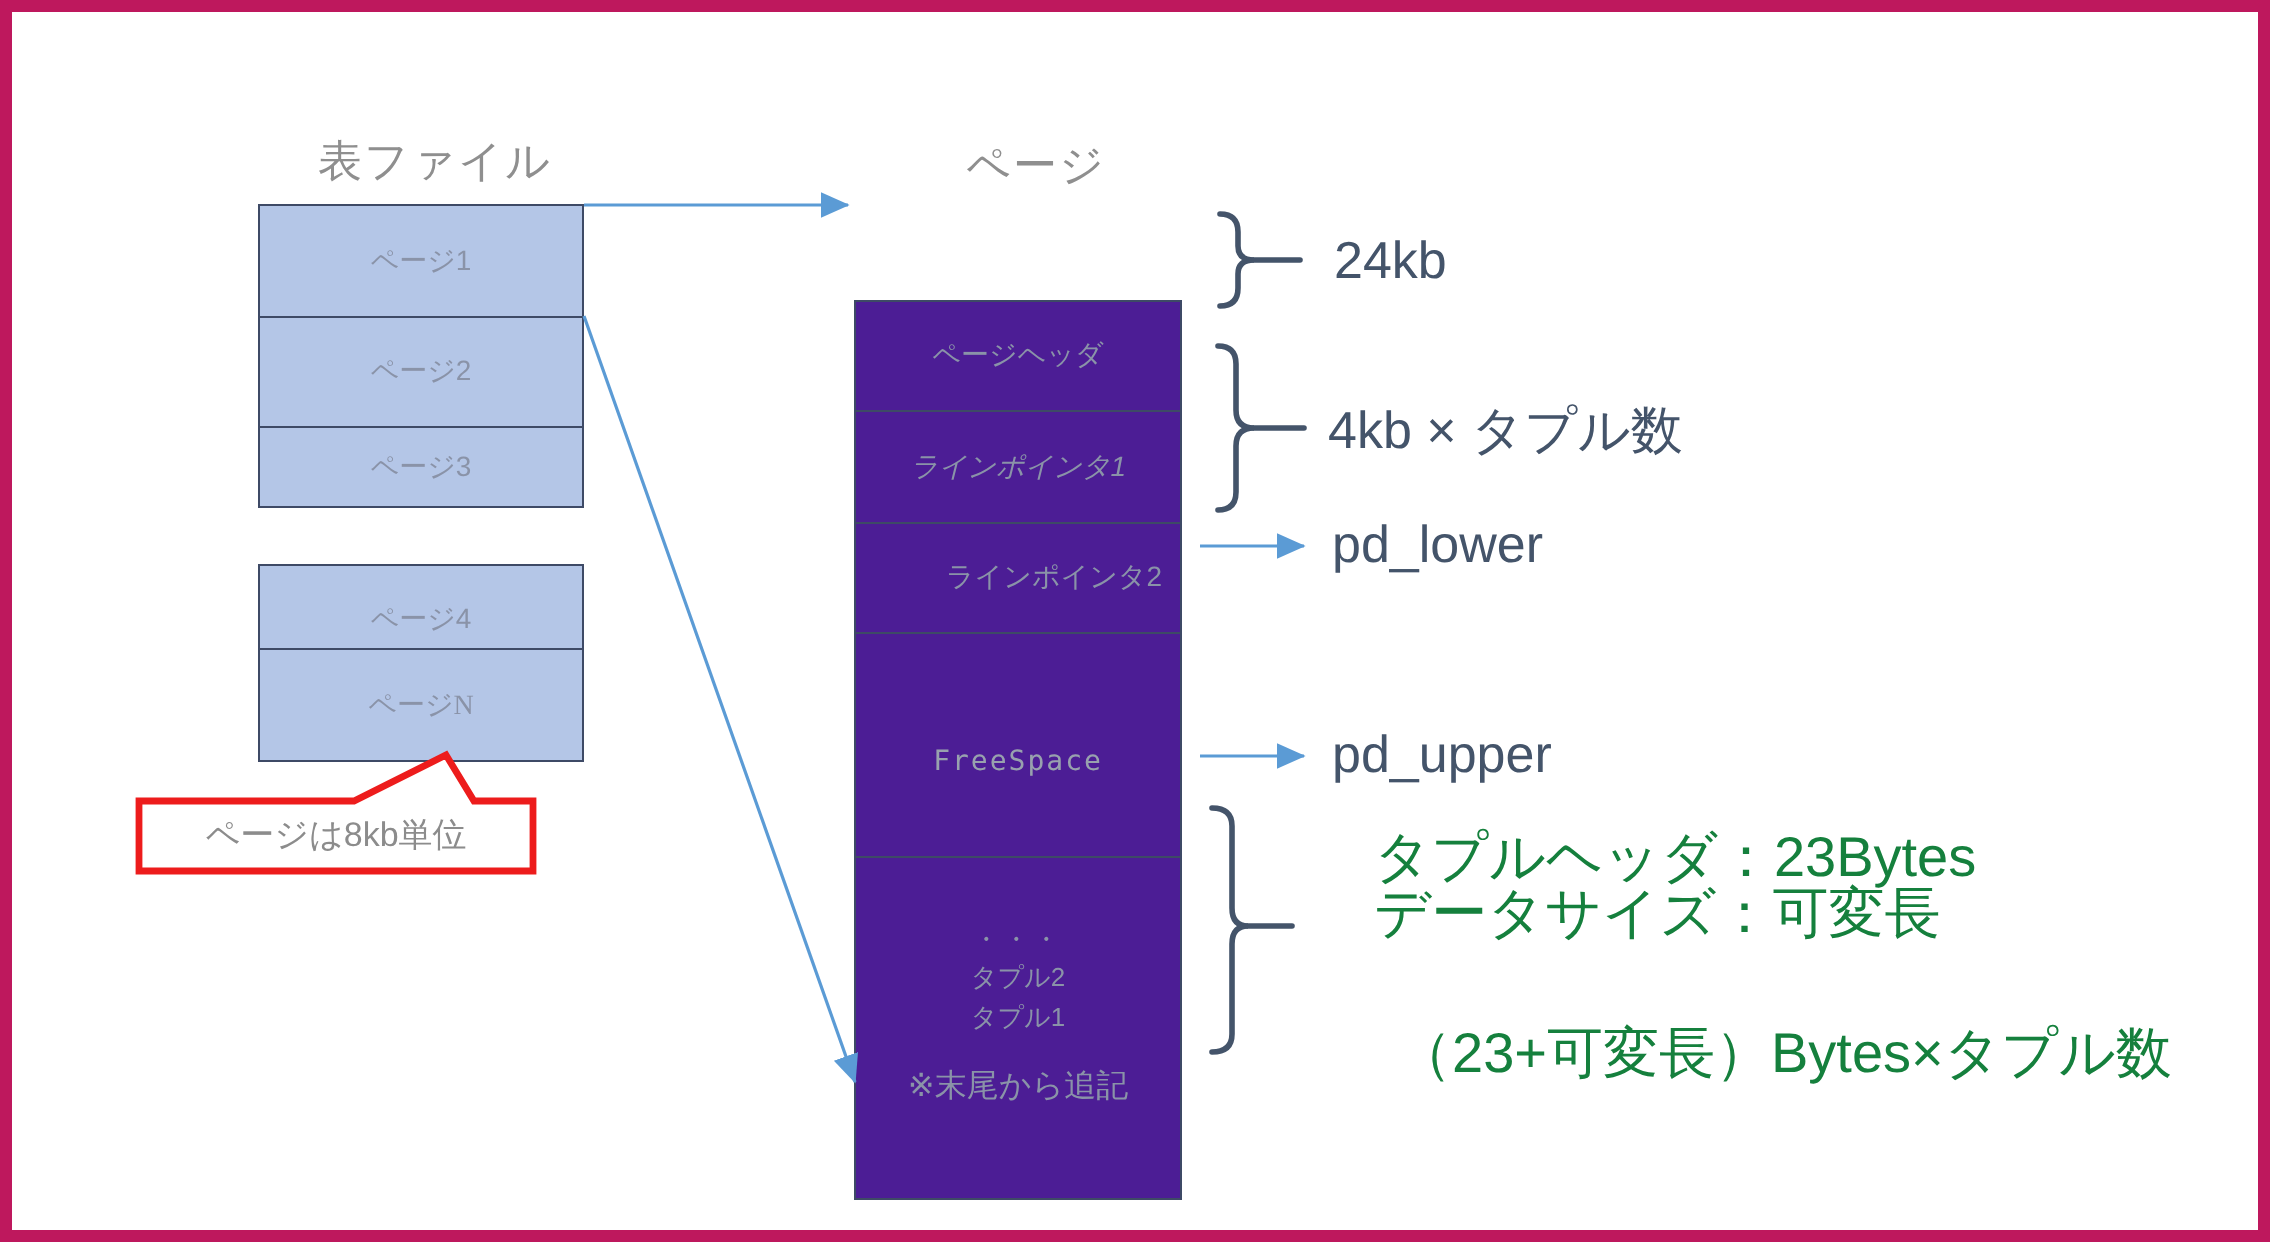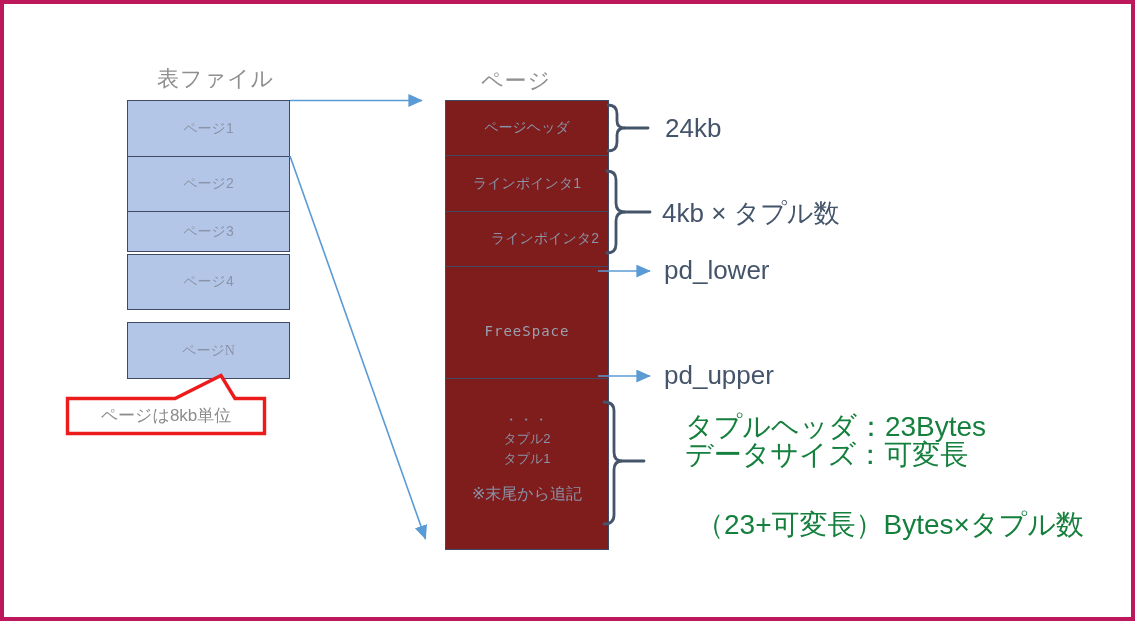--- a/index.html
+++ b/index.html
@@ -1,20 +1,20 @@
 <!DOCTYPE html>
 <html><head>
 <meta charset="utf-8">
 <style>
   html,body{margin:0;padding:0;background:#fff;}
   .canvas{
     position:relative;
     width:1135px;height:621px;
     box-sizing:border-box;
-    border:4px solid #be185d;
+    border:6px solid #be185d;
     background:#ffffff;
     font-family:"Liberation Sans","DejaVu Sans",sans-serif;
     overflow:hidden;
   }
   .col-title{
     position:absolute;
     color:#8f8f8f;
     font-size:22px;
     white-space:nowrap;
     letter-spacing:1px;
@@ -23,26 +23,26 @@
     position:absolute;
     left:123px;width:163px;
     box-sizing:border-box;
     background:#b4c6e7;
     border:1px solid #3e4a66;
     display:flex;align-items:center;justify-content:center;
     color:#8a93a8;font-size:14px;
   }
   .rbox{
     position:absolute;
-    left:441px;width:164px;
+    left:421px;width:164px;
     box-sizing:border-box;
-    background:#7f1d1d;
+    background:#4c1d95;
     border:1px solid #3e4a66;
     display:flex;align-items:center;justify-content:center;
-    color:#8a93a8;font-size:14px;
+    color:#8a93a8;font-size:14px;margin-top:48px;
   }
   .freespace{
     font-family:"DejaVu Sans Mono","Liberation Mono",monospace;
     color:#98a1ae;
     letter-spacing:1px;
     font-size:14px;
   }
   .tuples{
     flex-direction:column;
     justify-content:flex-start;
@@ -87,31 +87,31 @@
 
   <div class="lbox" style="top:96px;height:57px;">
     <span>ページ1</span>
   </div>
   <div class="lbox" style="top:152px;height:56px;">
     <span>ページ2</span>
   </div>
   <div class="lbox" style="top:207px;height:41px;">
     <span>ページ3</span>
   </div>
-  <div class="lbox" style="top:250px;height:56px;">
+  <div class="lbox" style="top:276px;height:56px;">
     <span>ページ4</span>
   </div>
   <div class="lbox" style="top:318px;height:57px;font-family:Liberation Serif, serif;">
     <span>ページN</span>
   </div>
 
   <div class="rbox" style="top:96px;height:56px;">
     <span>ページヘッダ</span>
   </div>
-  <div class="rbox" style="top:151px;height:57px;">
+  <div class="rbox" style="top:151px;height:57px;font-style:italic;">
     <span>ラインポインタ1</span>
   </div>
   <div class="rbox" style="top:207px;height:56px;padding-left:36px;">
     <span>ラインポインタ2</span>
   </div>
   <div class="rbox freespace" style="top:262px;height:130px;">
     <span>FreeSpace</span>
   </div>
   <div class="rbox tuples" style="top:374px;height:172px;">
     <div class="tline dots">・・・</div>

